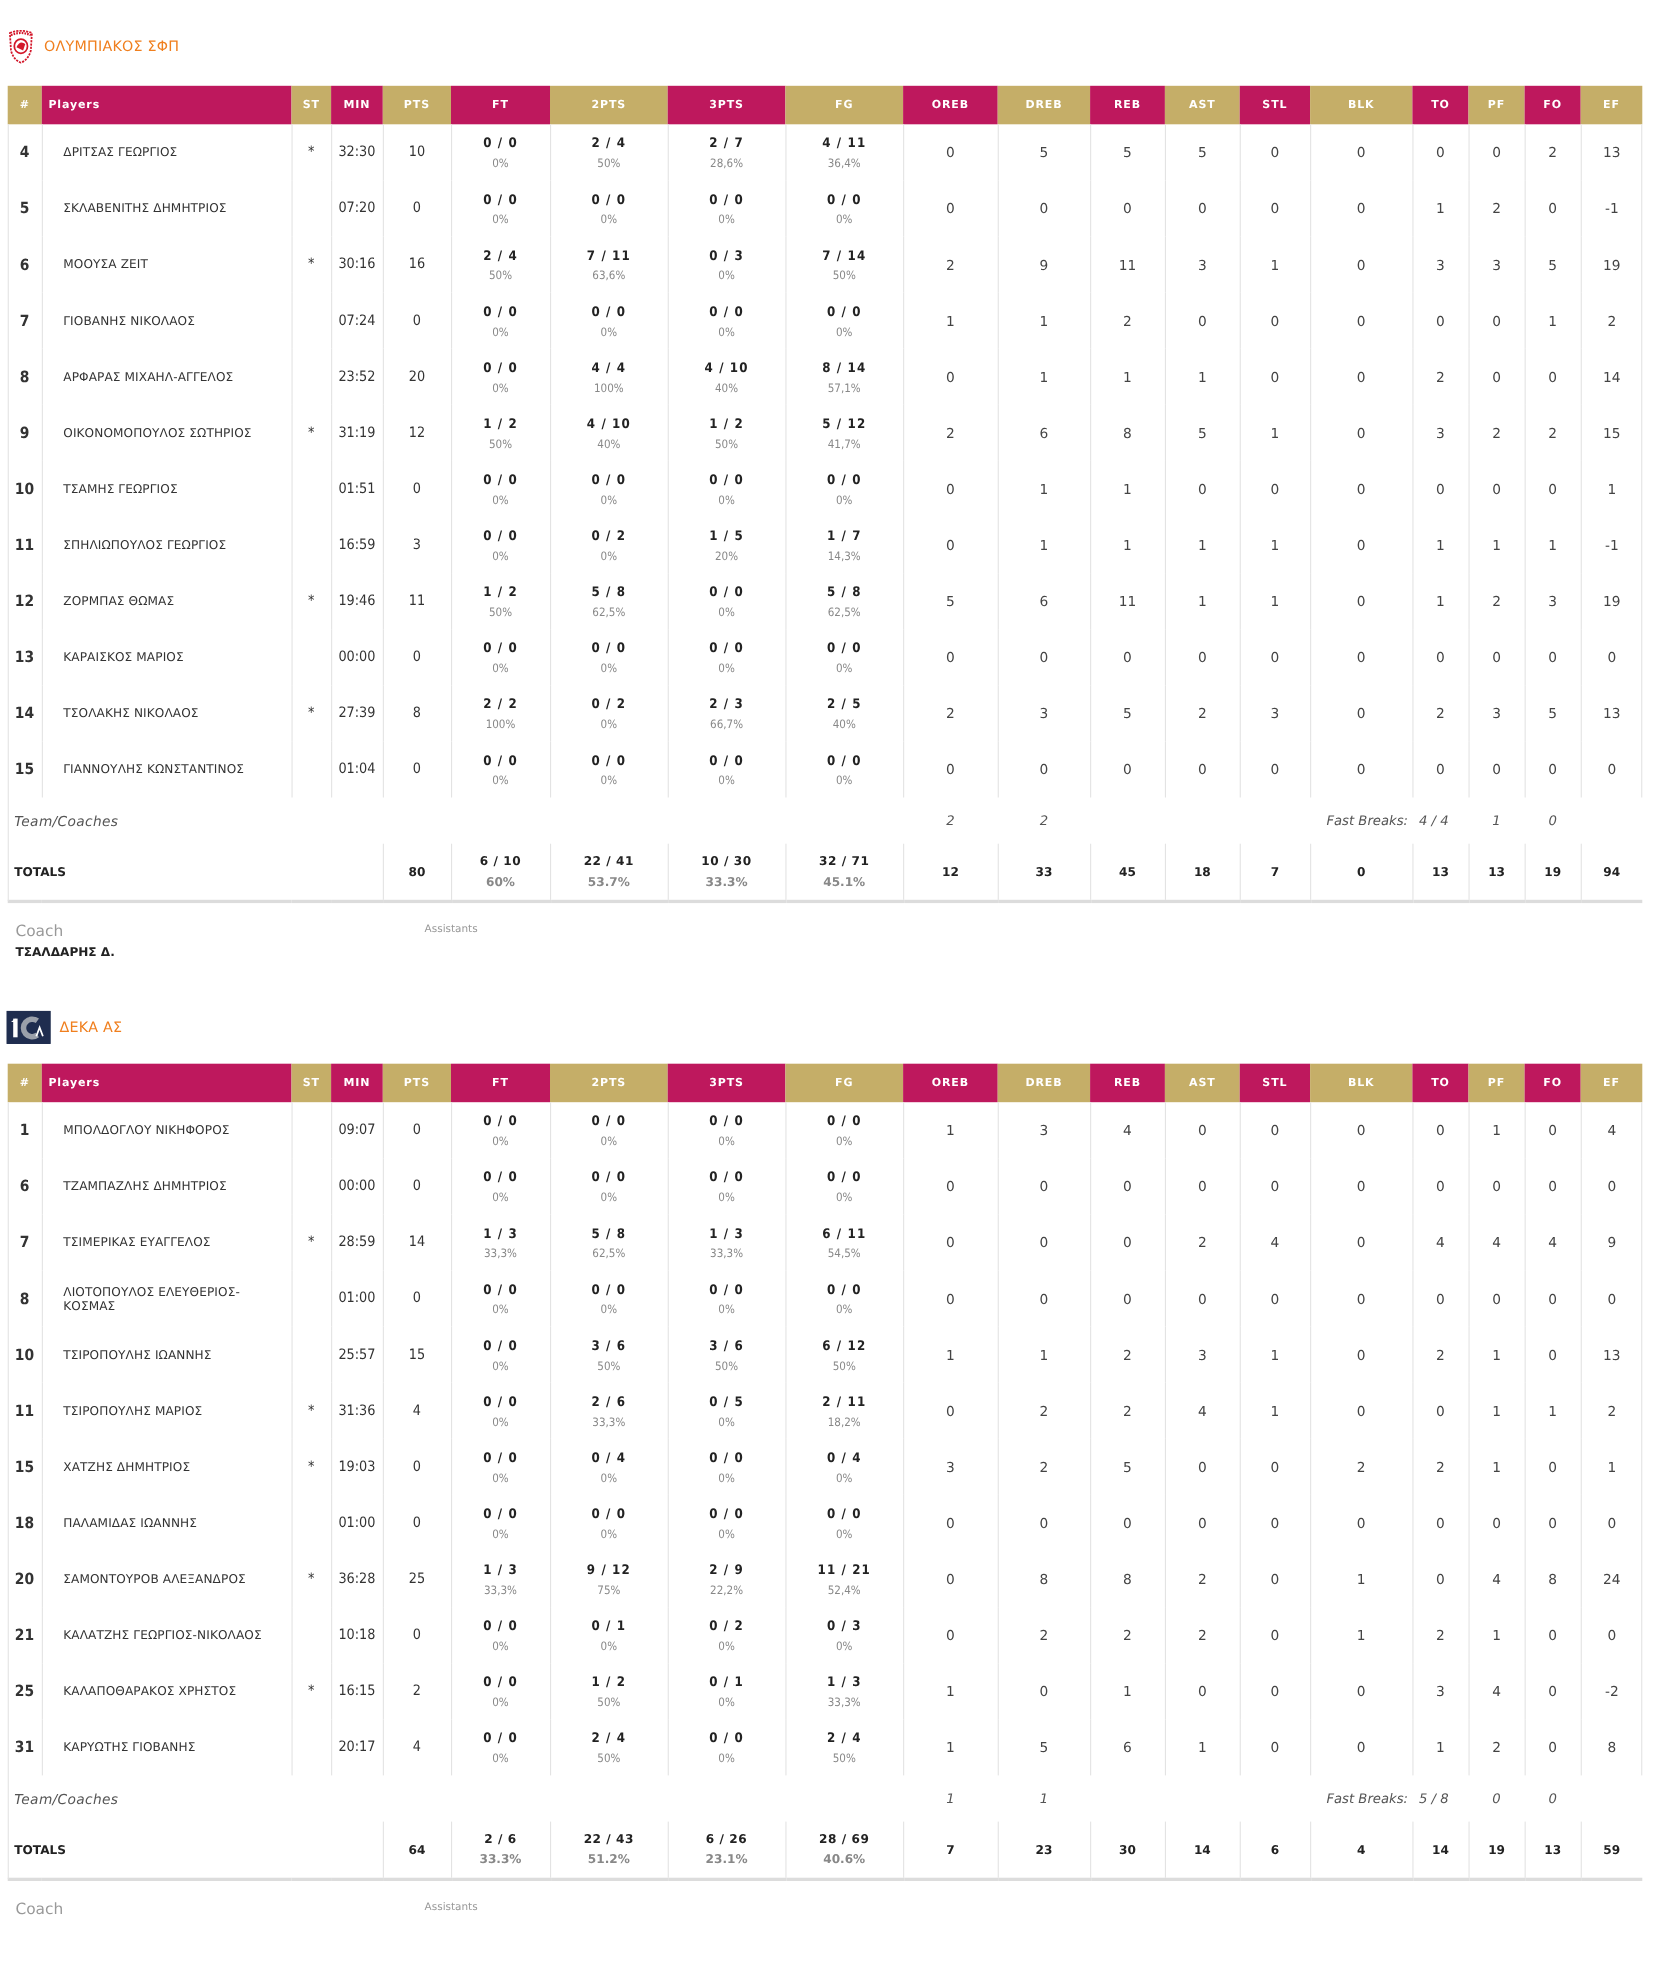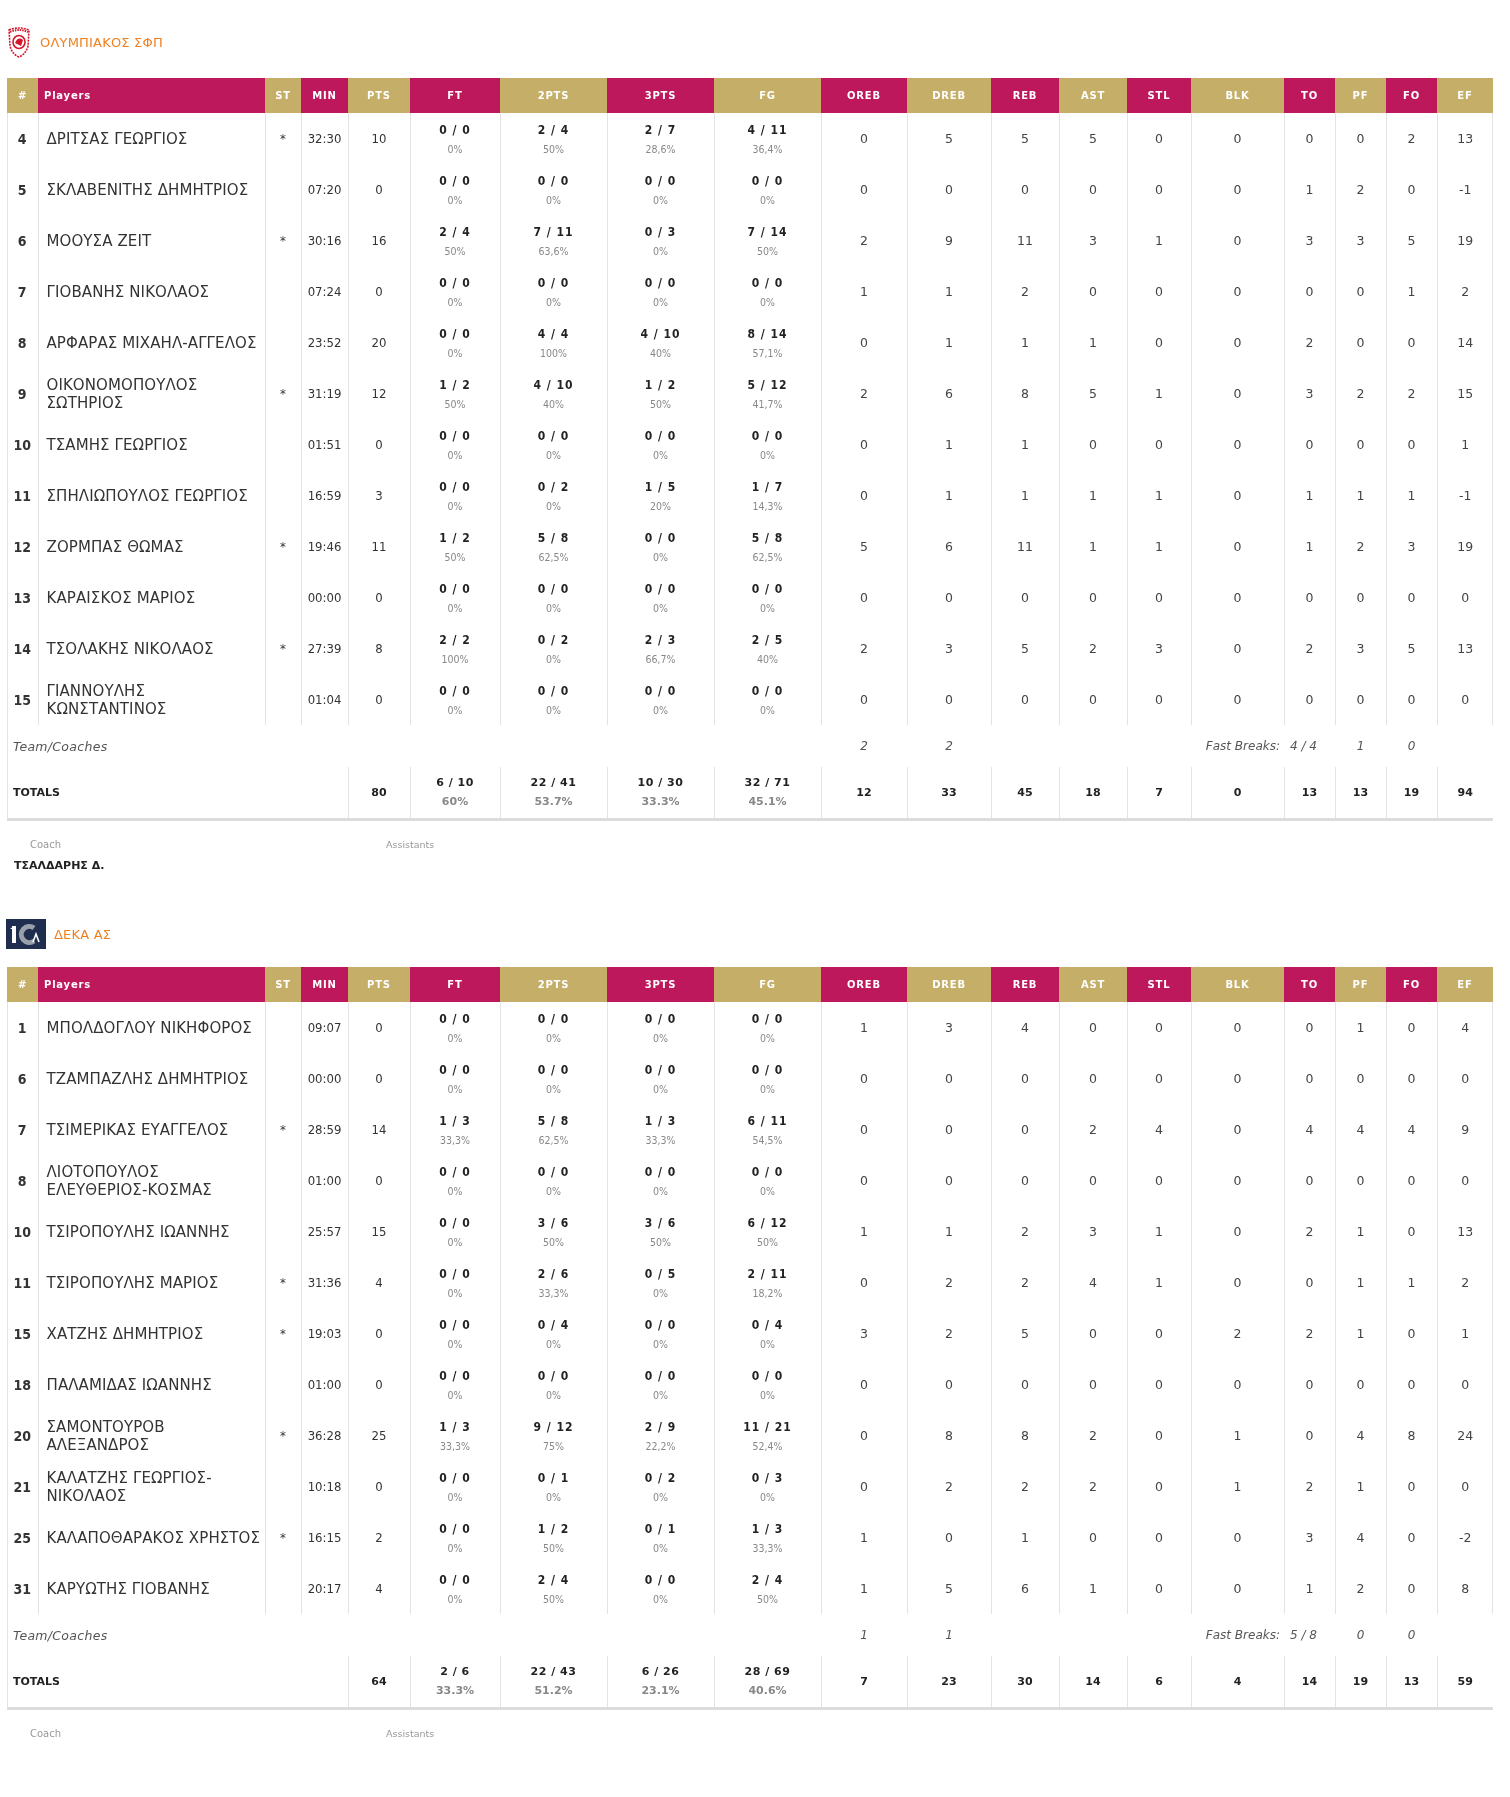--- a/index.html
+++ b/index.html
@@ -12,34 +12,34 @@
   .logo-oly { width: 26px; height: 32px; }
   .logo-deka { width: 40px; height: 30px; background: #1f2d4f; position: relative; }
 
   table.box { position: absolute; left: 7px; width: 1486px; border-collapse: collapse; table-layout: fixed; }
   table.box th { height: 35px; color: #fff; font-size: 10px; font-weight: bold; letter-spacing: 0.8px; text-align: center; padding: 0; }
   table.box th.dark { background: #be185d; }
   table.box th.light { background: #c5ae68; }
   table.box th.left { text-align: left; padding-left: 6px; }
   table.box td { text-align: center; font-size: 13px; color: #333; border-left: 1px solid #e3e3e3; padding: 0; height: 51px; font-family: "Liberation Sans Narrow", "DejaVu Sans Condensed", "Liberation Sans", sans-serif; }
   table.box tr.player td.num { font-weight: bold; font-size: 14px; border-left: none; }
-  table.box tr.player td.pname { text-align: left; padding-left: 8px; font-size: 15px; letter-spacing: 0.1px; font-family: "DejaVu Sans", sans-serif; }
+  table.box tr.player td.pname { text-align: left; padding-left: 19px; font-size: 11px; letter-spacing: 0.1px; font-family: "DejaVu Sans", sans-serif; }
   .shot-made { display: block; font-weight: bold; font-size: 12px; color: #222; letter-spacing: 1px; margin-bottom: 6px; }
   .shot-pct { display: block; font-size: 10.5px; color: #888; }
   table.box td.stat { font-size: 12.5px; color: #444; font-family: "DejaVu Sans", sans-serif; }
   table.box tr.team td { height: 42px; font-style: italic; color: #555; font-size: 12px; border-left: none; font-family: "DejaVu Sans", sans-serif; }
   table.box tr.team td.label { text-align: left; padding-left: 6px; font-size: 12.5px; letter-spacing: 0.3px; }
   table.box tr.totals td { height: 52px; font-weight: bold; font-size: 11px; color: #222; border-top: none; border-bottom: 3px solid #dcdcdc; font-family: "DejaVu Sans", sans-serif; }
   table.box tr.totals td.label { text-align: left; padding-left: 6px; border-left: none; }
   table.box tr.totals .shot-made { font-size: 11px; letter-spacing: 0.5px; }
   table.box tr.totals .shot-pct { font-weight: bold; color: #888; font-size: 11px; }
   .frame-left { position: absolute; left: 7px; width: 1px; background: #e3e3e3; }
   .frame-right { position: absolute; width: 1px; background: #e3e3e3; }
 
-  .coach-label { position: absolute; left: 30px; font-size: 10px; color: #999; }
+  .coach-label { position: absolute; left: 14px; font-size: 14px; color: #999; }
   .assist-label { position: absolute; left: 386px; font-size: 9.5px; color: #999; }
   .coach-name { position: absolute; left: 14px; font-size: 11px; font-weight: bold; color: #222; }
 </style>
 </head>
 <body>
 
 <div class="team-section" style="top:0;">
   <div class="team-head" style="top:24px;">
     <span class="logo-oly">
       <svg width="26" height="32" viewBox="0 0 26 32">

